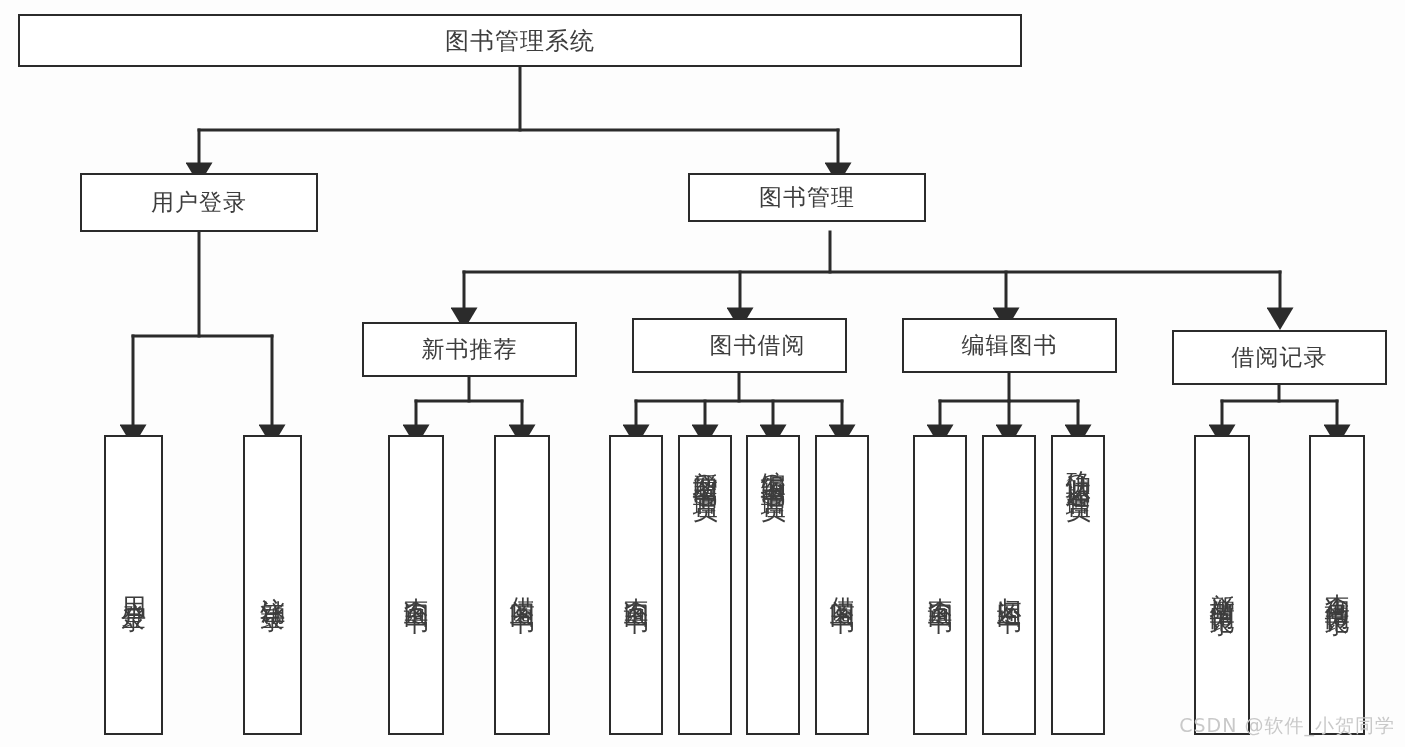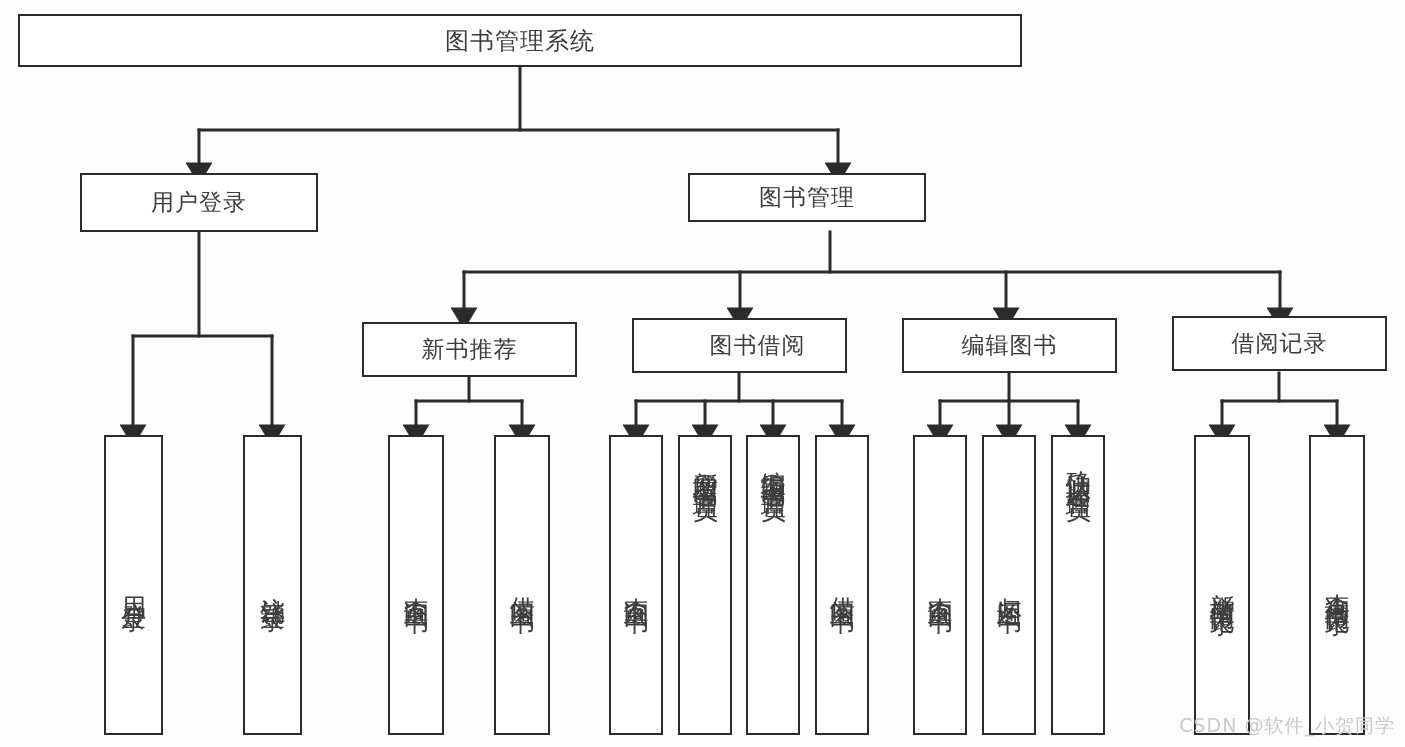--- a/index.html
+++ b/index.html
@@ -138,21 +138,21 @@
 
   <div class="node h" style="left:362px;  top:322px; width:215px; height:55px;">
     <span class="lbl">新书推荐</span>
   </div>
   <div class="node h" style="left:632px;  top:318px; width:215px; height:55px;padding-left:36px;">
     <span class="lbl">图书借阅</span>
   </div>
   <div class="node h" style="left:902px;  top:318px; width:215px; height:55px;">
     <span class="lbl">编辑图书</span>
   </div>
-  <div class="node h" style="left:1172px; top:316px; width:215px; height:55px;align-items:center;">
+  <div class="node h" style="left:1172px; top:330px; width:215px; height:55px;align-items:center;">
     <span class="lbl">借阅记录</span>
   </div>
 
   <div class="node v mid" style="left:104px; top:435px; width:59px; height:300px;">
     <span class="lbl">用户登录</span>
   </div>
   <div class="node v mid" style="left:243px; top:435px; width:59px; height:300px;">
     <span class="lbl">注销登录</span>
   </div>
 

